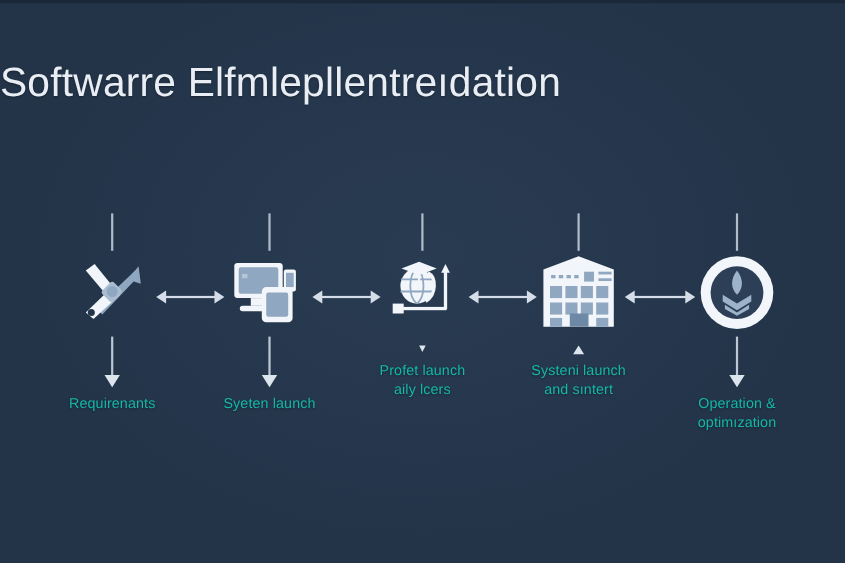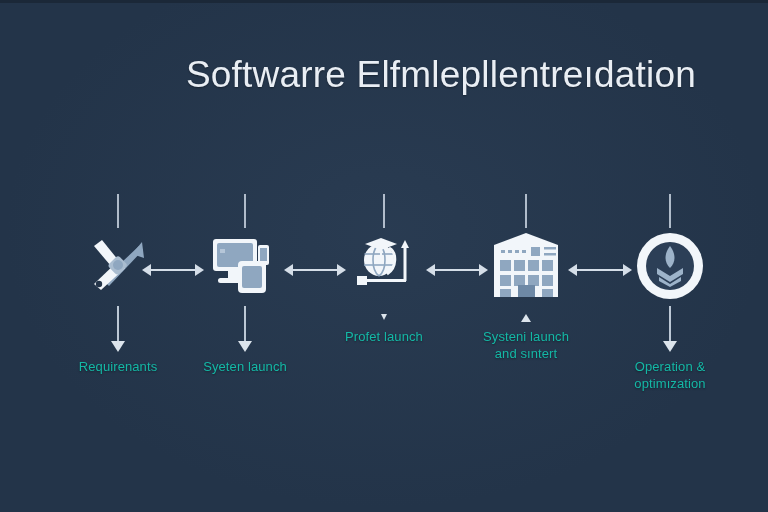--- a/index.html
+++ b/index.html
@@ -37,21 +37,21 @@
     inset: 0;
     z-index: 2;
   }
 
   
   .title {
     position: absolute;
     left: 0;
     top: 52px;
     width: 696px;
-    text-align: right;
+    text-align: left;
     color: #e9eef4;
     font-size: 37px;
     font-weight: 400;
     letter-spacing: 0.2px;
     line-height: 46px;
     white-space: nowrap;
     text-shadow: 0 1px 2px rgba(0,0,0,0.35);
   }
 
   
@@ -62,21 +62,21 @@
     width: 768px;
     height: 250px;
   }
 
   .node {
     position: absolute;
     top: 0;
     width: 140px;
     height: 250px;
   }
-  .node[data-col="0"] { left: 48px; }
+  .node[data-col="0"] { left: 32px; }
   .node[data-col="1"] { left: 175px; }
   .node[data-col="2"] { left: 314px; }
   .node[data-col="3"] { left: 456px; }
   .node[data-col="4"] { left: 600px; }
 
   
   .tick-up {
     position: absolute;
     left: 69px;
     top: 8px;
@@ -275,20 +275,21 @@
           <line x1="13" y1="31" x2="43" y2="31" stroke="#8fa7c0" stroke-width="1.6"></line>
           <path d="M38 14 C46 18 46 34 36 40" stroke="#f2f6fa" stroke-width="3" fill="none"></path>
           <path d="M14 10 L30 4 L46 10 L30 16 Z" fill="#f2f6fa"></path>
           <path d="M30 16 L30 22" stroke="#f2f6fa" stroke-width="2"></path>
         </svg>
       </span>
 
       <span class="arrow-down-head"></span>
       <span class="node-label">
         <span>Profet launch</span>
+        <span class="label-l2">aily lcers</span>
       </span>
     </div>
 
     <div class="node" data-col="4">
       <span class="tick-up"></span>
       <span class="icon-box">
         <svg width="70" height="70" viewBox="0 0 70 70">
           <circle cx="35" cy="35" r="33" fill="#f2f6fa"></circle>
           <circle cx="35" cy="35" r="24" fill="#2c3f57"></circle>
           <path d="M35 15 C41 23 41 31 35 37 C29 31 29 23 35 15 Z" fill="#9db3c9"></path>

